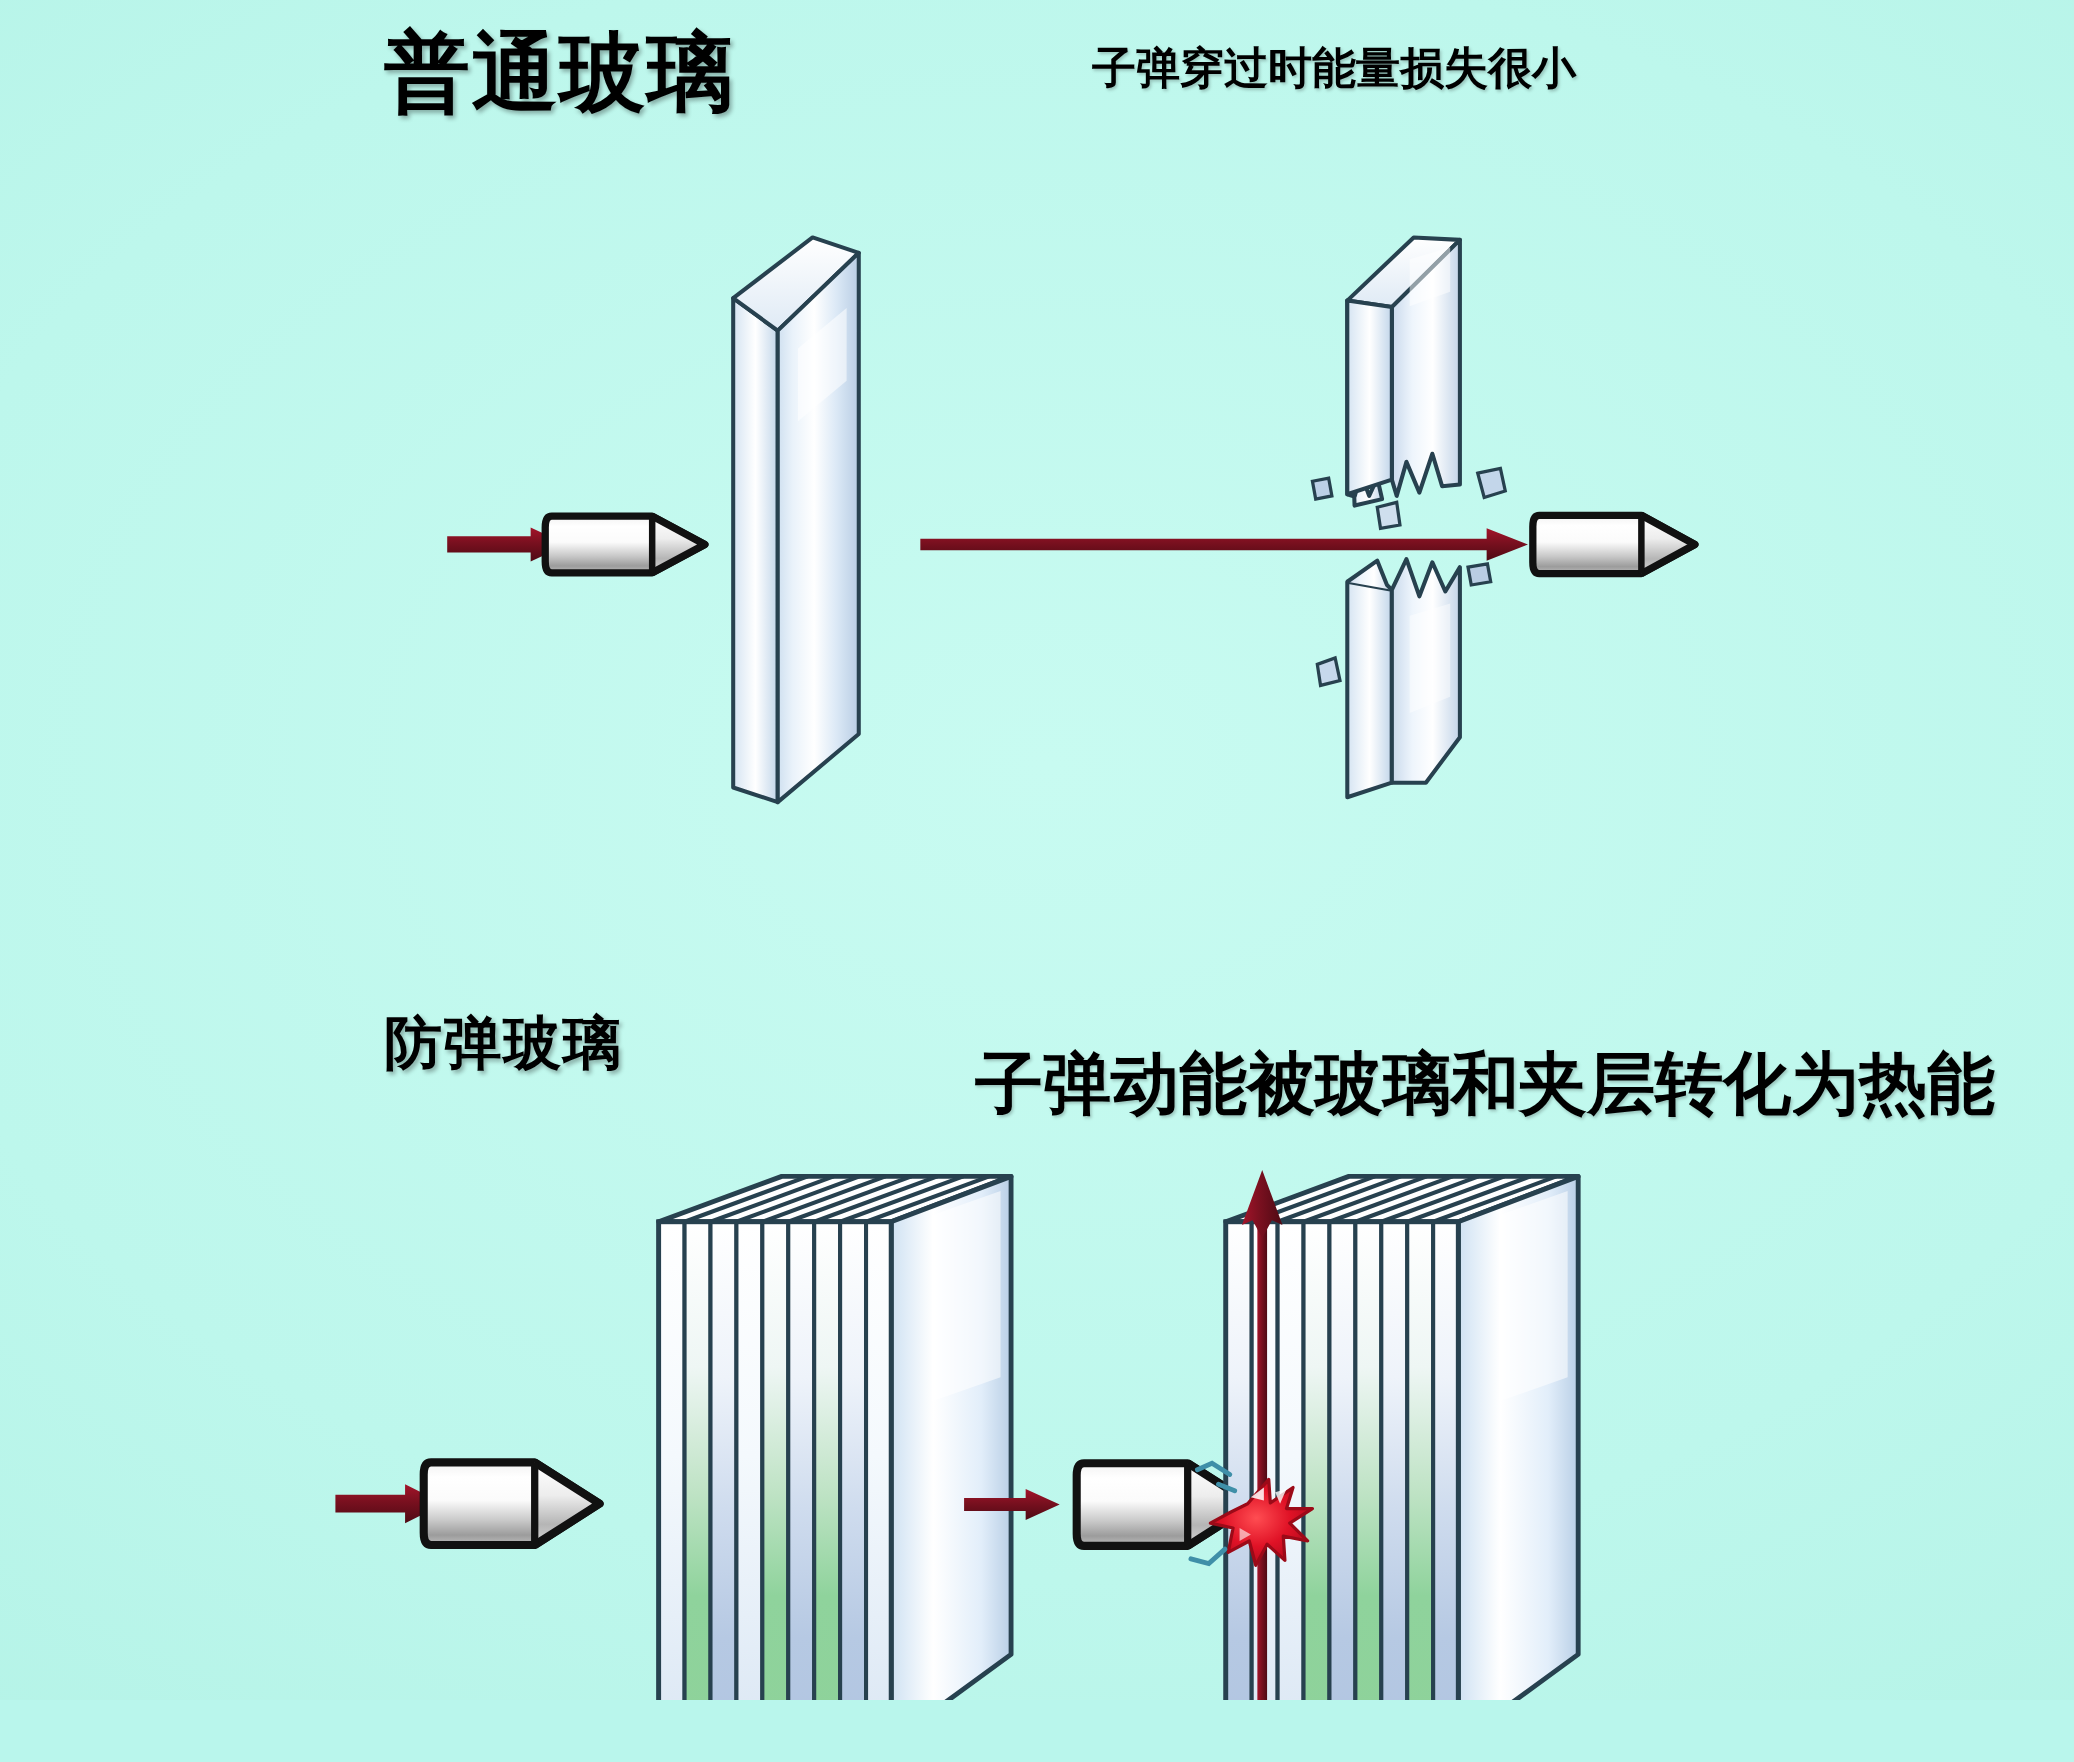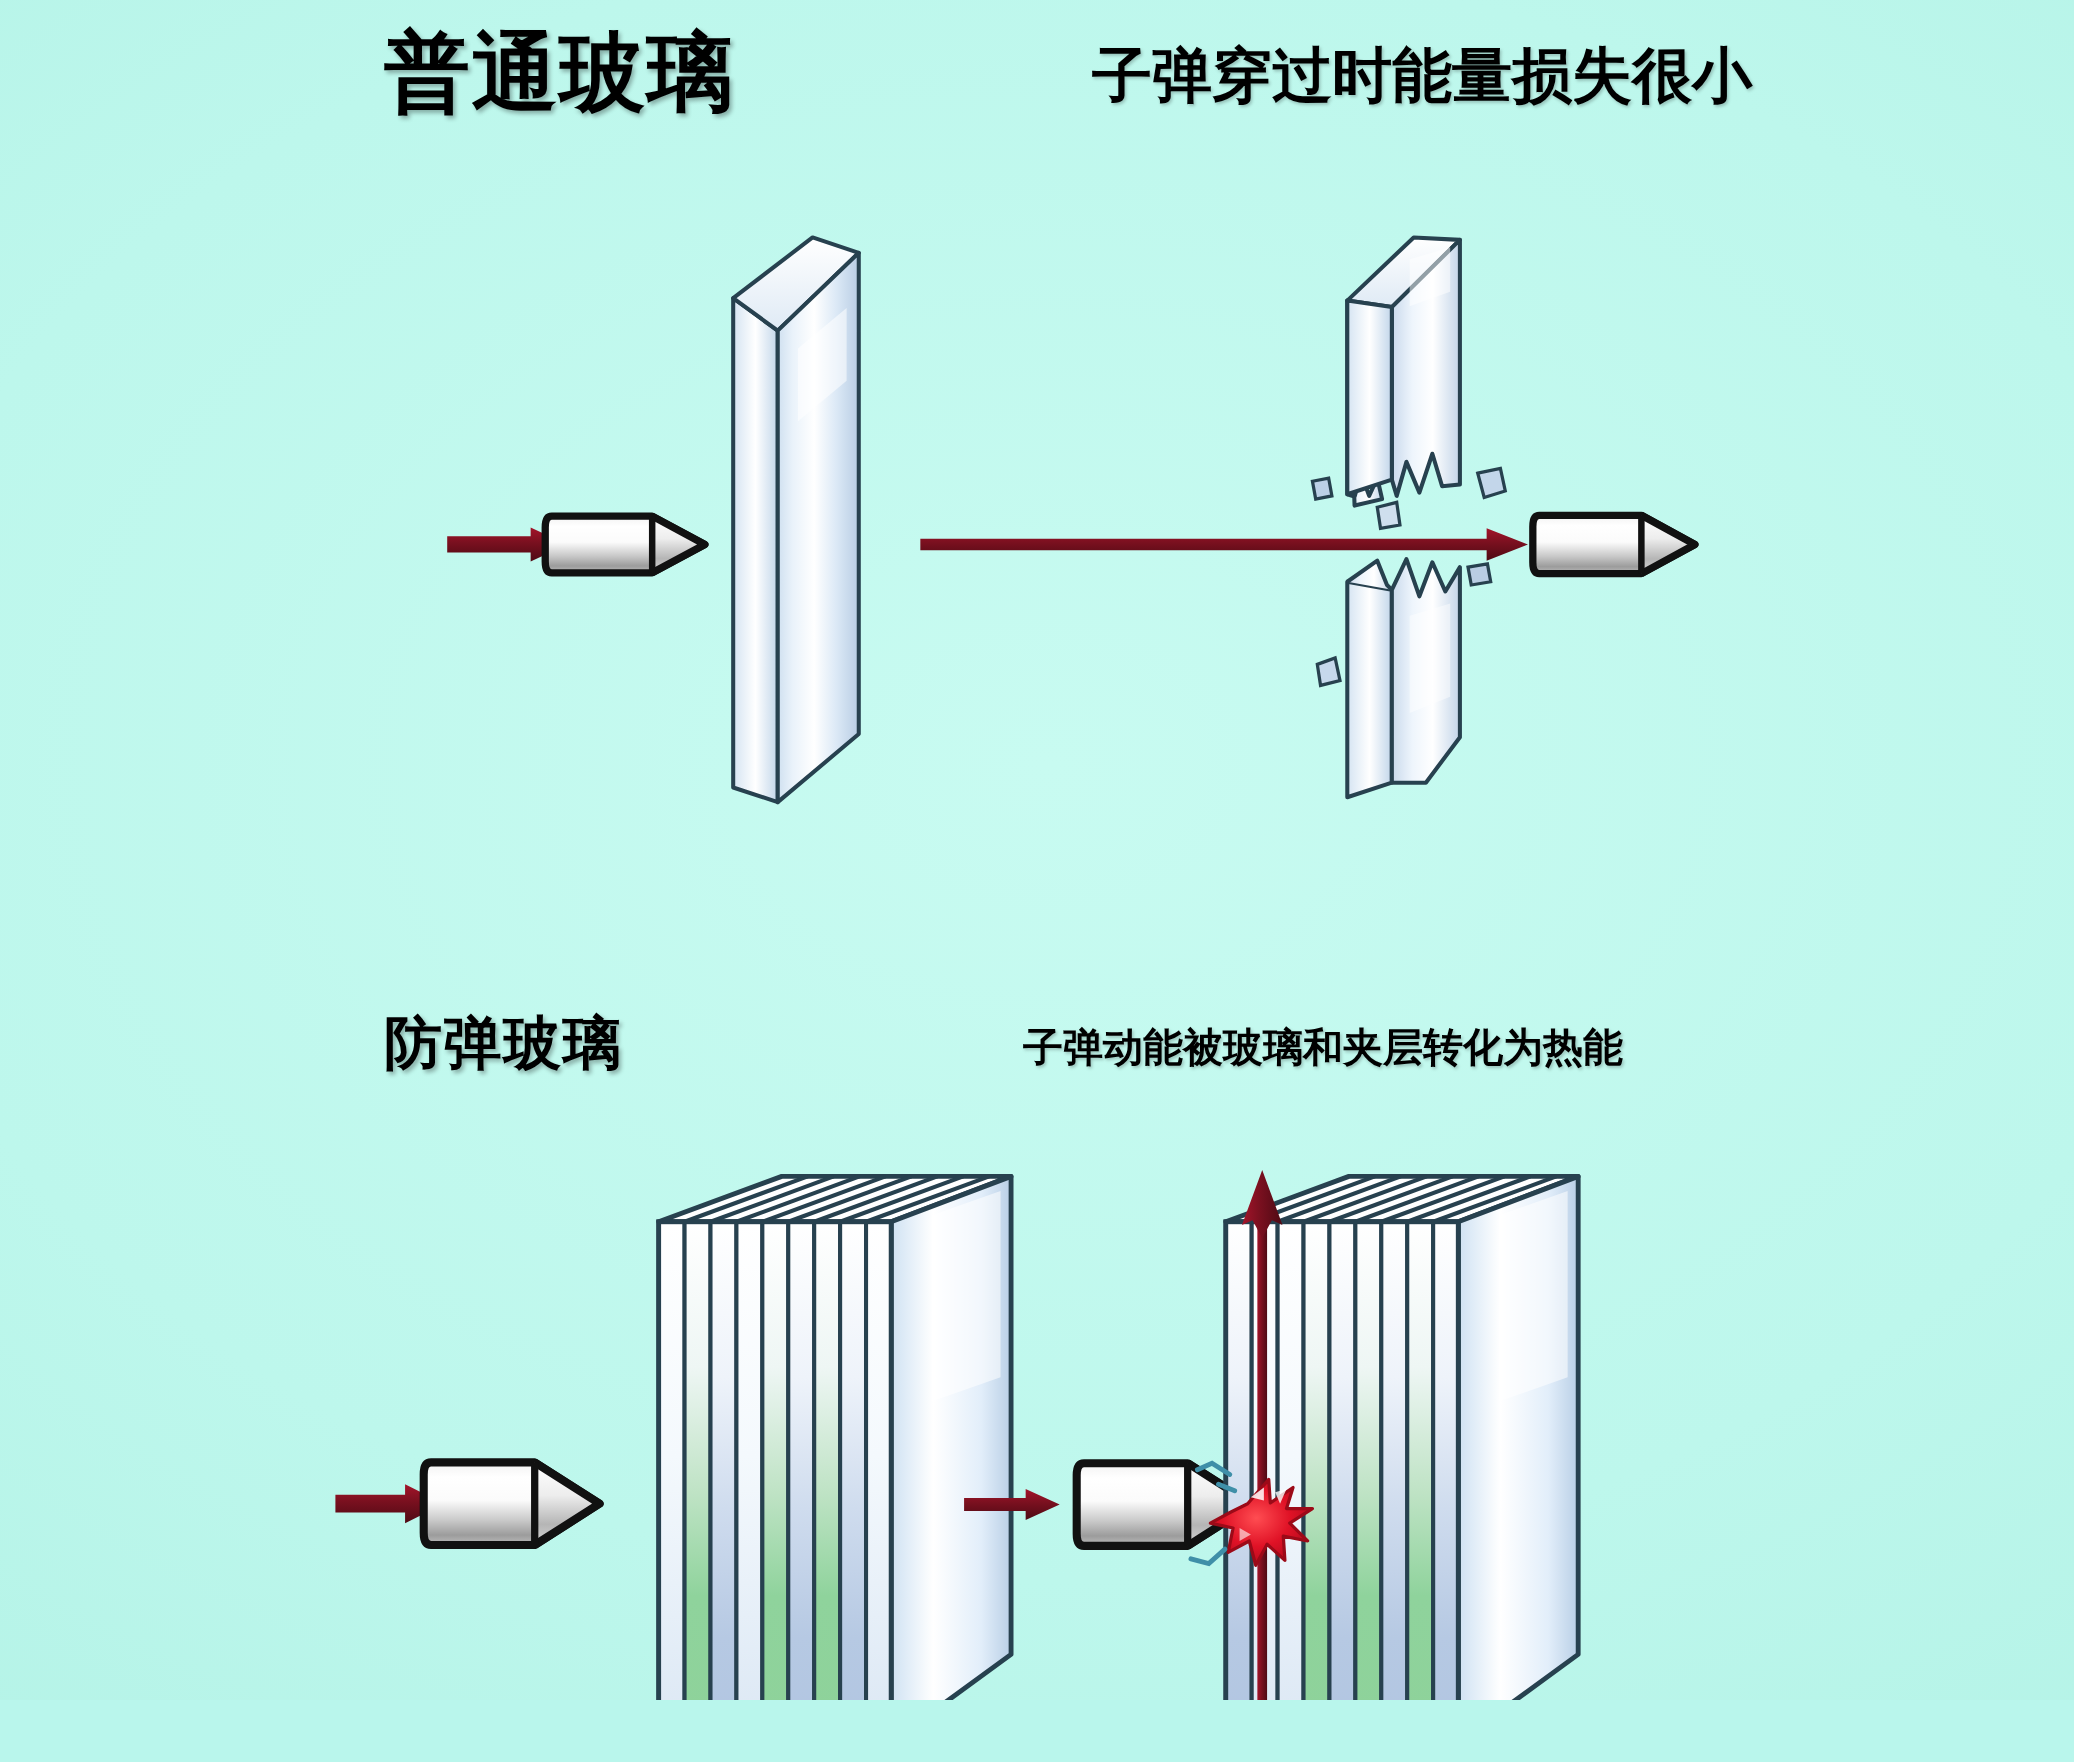--- a/index.html
+++ b/index.html
@@ -28,22 +28,22 @@
   .panel-caption {
     position: absolute;
     font-weight: bold;
     color: #000000;
     white-space: nowrap;
     text-shadow: 1.6px 2.4px 3.2px rgba(0,0,0,0.22);
     line-height: 1;
   }
   #title-ordinary { left: 384px; top: 29px; font-size: 86px; }
   #title-bulletproof { left: 384px; top: 1014px; font-size: 58px; }
-  #caption-ordinary { left: 1092px; top: 46px; font-size: 60px; }
-  #caption-bulletproof { left: 975px; top: 1027px; font-size: 40px; margin-left: 48px; }
+  #caption-ordinary { left: 1092px; top: 46px; font-size: 44px; }
+  #caption-bulletproof { left: 975px; top: 1049px; font-size: 68px; }
 
   svg.layer {
     position: absolute;
     left: 0; top: 0;
     width: 2074px;
     height: 1763px;
     pointer-events: none;
     overflow: visible;
   }
 </style>

